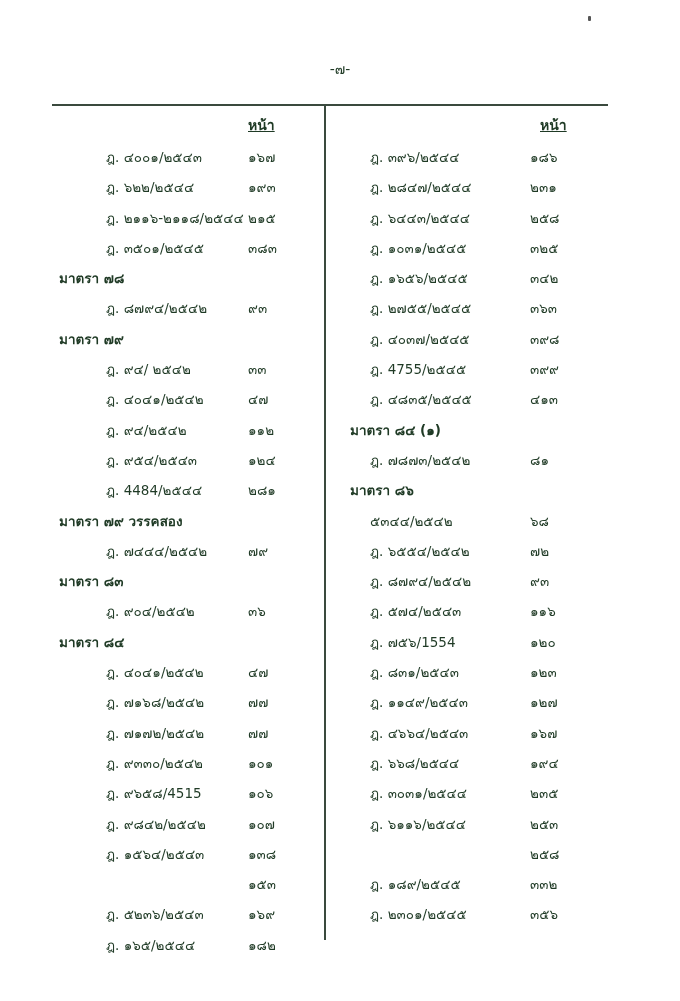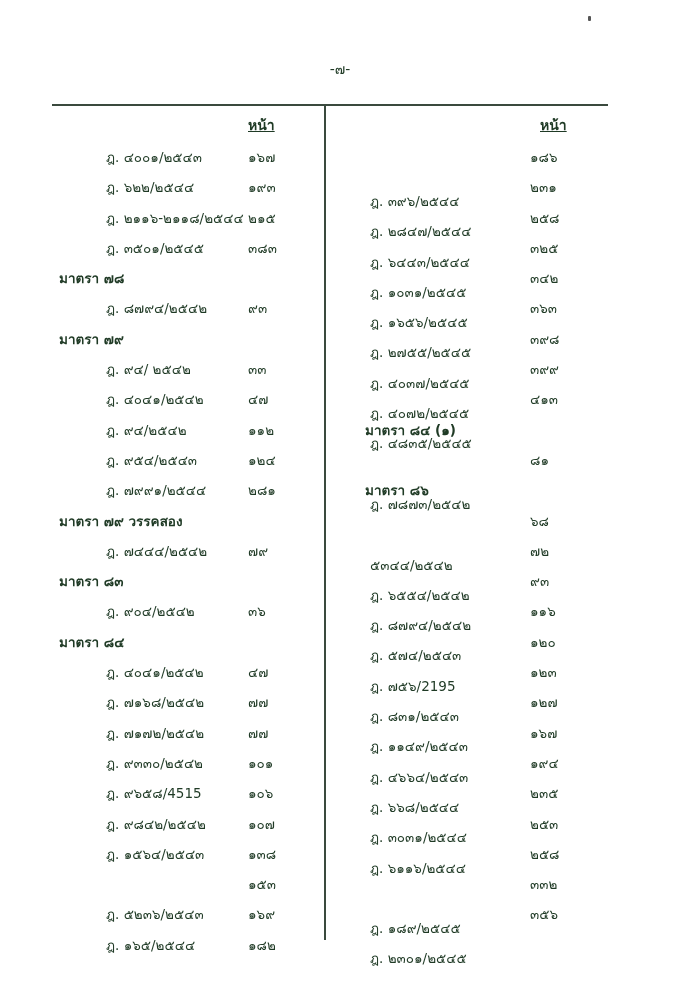--- a/index.html
+++ b/index.html
@@ -15,22 +15,22 @@
   .col.right { left: 350px; width: 258px; }
   .col-header { height: 30px; position: relative; text-decoration: underline; }
   .col-header span { position: absolute; font-size: 14px; text-decoration: underline; font-weight: bold; }
   .left .col-header span { left: 196px; top: 2px; }
   .right .col-header span { left: 190px; top: 2px; }
   .row { height: 30.3px; position: relative; font-size: 13.5px; line-height: 30px; }
   .row.section { font-weight: bold; }
   .left .row.section { margin-left: 7px; }
   .left .row.entry .ref { position: absolute; left: 54px; }
   .left .row.entry .pg { position: absolute; left: 196px; }
-  .right .row.section { margin-left: 15px; }
-  .right .row.entry .ref { position: absolute; left: 20px; margin-top: 44px; }
+  .right .row.section { margin-left: 0; }
+  .right .row.entry .ref { position: absolute; left: 20px; }
   .right .row.entry .pg { position: absolute; left: 180px; }
   .section .ref { position: absolute; left: 0; }
   .speck { position: absolute; top: 16px; left: 588px; width: 3px; height: 5px; background: #555; border-radius: 1px; }
 </style>
 </head>
 <body>
 
 <div class="speck"></div>
 <div class="page-number">-๗-</div>
 <div class="hrule"></div>
@@ -77,21 +77,21 @@
       </div>
       <div class="row entry">
         <span class="ref">ฎ. ๙๔/๒๕๔๒</span>
         <span class="pg">๑๑๒</span>
       </div>
       <div class="row entry">
         <span class="ref">ฎ. ๙๕๔/๒๕๔๓</span>
         <span class="pg">๑๒๔</span>
       </div>
       <div class="row entry">
-        <span class="ref">ฎ. ๗๙๙๑/๒๕๔๔</span>
+        <span class="ref">ฎ. 4484/๒๕๔๔</span>
         <span class="pg">๒๘๑</span>
       </div>
       <div class="row section">
         <span class="ref">มาตรา ๗๙ วรรคสอง</span>
       </div>
       <div class="row entry">
         <span class="ref">ฎ. ๗๔๔๔/๒๕๔๒</span>
         <span class="pg">๗๙</span>
       </div>
       <div class="row section">
@@ -173,21 +173,21 @@
       </div>
       <div class="row entry">
         <span class="ref">ฎ. ๒๗๕๕/๒๕๔๕</span>
         <span class="pg">๓๖๓</span>
       </div>
       <div class="row entry">
         <span class="ref">ฎ. ๔๐๓๗/๒๕๔๕</span>
         <span class="pg">๓๙๘</span>
       </div>
       <div class="row entry">
-        <span class="ref">ฎ. ๔๐๗๒/๒๕๔๕</span>
+        <span class="ref">ฎ. 4755/๒๕๔๕</span>
         <span class="pg">๓๙๙</span>
       </div>
       <div class="row entry">
         <span class="ref">ฎ. ๔๘๓๕/๒๕๔๕</span>
         <span class="pg">๔๑๓</span>
       </div>
       <div class="row section">
         <span class="ref">มาตรา ๘๔ (๑)</span>
       </div>
       <div class="row entry">
@@ -207,21 +207,21 @@
       </div>
       <div class="row entry">
         <span class="ref">ฎ. ๘๗๙๔/๒๕๔๒</span>
         <span class="pg">๙๓</span>
       </div>
       <div class="row entry">
         <span class="ref">ฎ. ๕๗๔/๒๕๔๓</span>
         <span class="pg">๑๑๖</span>
       </div>
       <div class="row entry">
-        <span class="ref">ฎ. ๗๕๖/2195</span>
+        <span class="ref">ฎ. ๗๕๖/1554</span>
         <span class="pg">๑๒๐</span>
       </div>
       <div class="row entry">
         <span class="ref">ฎ. ๘๓๑/๒๕๔๓</span>
         <span class="pg">๑๒๓</span>
       </div>
       <div class="row entry">
         <span class="ref">ฎ. ๑๑๔๙/๒๕๔๓</span>
         <span class="pg">๑๒๗</span>
       </div>

